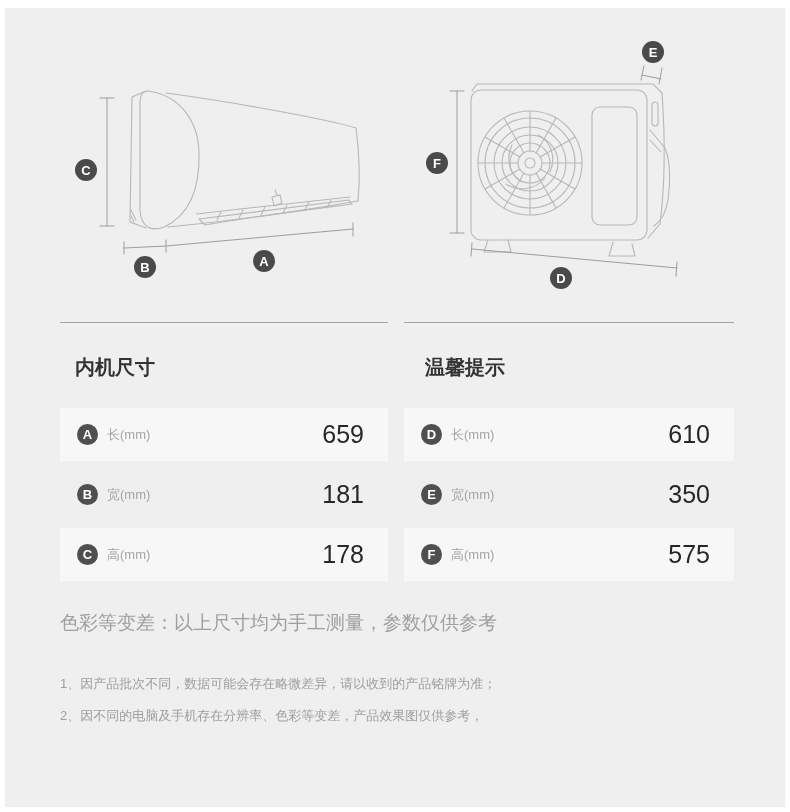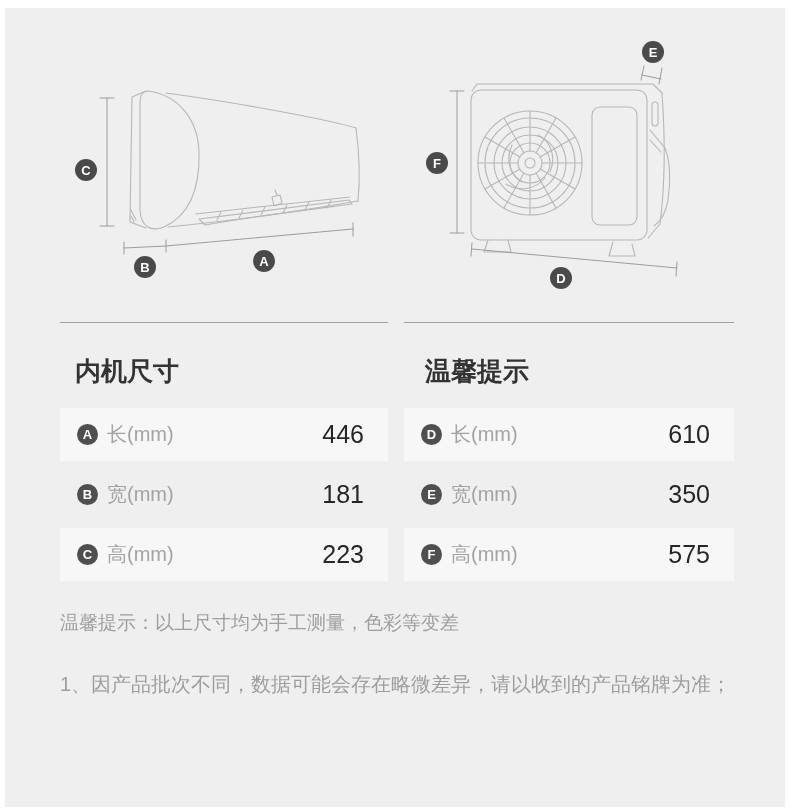--- a/index.html
+++ b/index.html
@@ -3,39 +3,39 @@
 <meta charset="utf-8">
 <style>
   html,body{margin:0;padding:0;background:#ffffff;}
   .page{position:relative;width:790px;height:812px;background:#ffffff;overflow:hidden;
         font-family:"Liberation Sans",sans-serif;}
   .panel{position:absolute;left:5px;top:8px;right:5px;bottom:5px;background:#efefef;}
   .diagram{position:absolute;left:0;top:0;width:790px;height:300px;}
   .divider{position:absolute;top:322px;height:1px;background:#a3a3a3;}
   .divider.left{left:60px;width:328px;}
   .divider.right{left:404px;width:330px;}
-  .section-title{position:absolute;top:354px;font-size:26px;font-weight:700;color:#333333;}
+  .section-title{position:absolute;top:354px;font-size:20px;font-weight:700;color:#333333;}
   .section-title.left{left:75px;}
   .section-title.right{left:425px;}
   .watermark{position:absolute;top:390px;left:50%;transform:translateX(-50%);
              font-family:"DejaVu Serif","Liberation Serif",serif;font-weight:700;
              font-size:20px;letter-spacing:1.5px;color:#2e2e2e;white-space:nowrap;z-index:5;}
   .dim-table{position:absolute;}
   .dim-table.indoor{left:60px;top:408px;width:328px;}
   .dim-table.outdoor{left:404px;top:408px;width:330px;}
   .dim-row{display:flex;align-items:center;height:53px;padding:0 24px 0 17px;
            box-sizing:border-box;margin-bottom:7px;}
   .dim-row.shaded{background:#f7f7f8;}
   .badge{width:21px;height:21px;border-radius:50%;background:#4f4f4f;color:#ffffff;
          font-size:13px;font-weight:700;display:flex;align-items:center;justify-content:center;
          margin-right:9px;flex:0 0 auto;}
-  .row-label{font-size:20px;color:#a3a3a3;}
+  .row-label{font-size:13px;color:#a3a3a3;}
   .row-value{margin-left:auto;font-size:25px;color:#262626;}
   .tips{position:absolute;left:60px;top:610px;font-size:19px;color:#9e9e9e;white-space:nowrap;}
-  .notes{position:absolute;left:60px;top:668px;font-size:20px;color:#9e9e9e;line-height:32px;}
+  .notes{position:absolute;left:60px;top:668px;font-size:13px;color:#9e9e9e;line-height:32px;}
   .outline{stroke:#b7b7b7;fill:none;stroke-width:1.1;stroke-linecap:round;stroke-linejoin:round;}
   .dimline{stroke:#9d9d9d;fill:none;stroke-width:1;stroke-linecap:round;}
   .dim-badge{fill:#4a4a4a;stroke:none;}
   .dim-letter{fill:#ffffff;font-family:"Liberation Sans",sans-serif;font-size:13px;
               font-weight:700;text-anchor:middle;}
 </style>
 </head>
 <body>
 
 <div class="page">
@@ -116,31 +116,31 @@
   <div class="divider right"></div>
 
   <div class="section-title left">内机尺寸</div>
   <div class="section-title right">温馨提示</div>
 
 
   <div class="dim-table indoor">
     <div class="dim-row shaded">
       <span class="badge">A</span>
       <span class="row-label">长(mm)</span>
-      <span class="row-value">446</span>
+      <span class="row-value">659</span>
     </div>
     <div class="dim-row">
       <span class="badge">B</span>
       <span class="row-label">宽(mm)</span>
       <span class="row-value">181</span>
     </div>
     <div class="dim-row shaded">
       <span class="badge">C</span>
       <span class="row-label">高(mm)</span>
-      <span class="row-value">223</span>
+      <span class="row-value">178</span>
     </div>
   </div>
 
   <div class="dim-table outdoor">
     <div class="dim-row shaded">
       <span class="badge">D</span>
       <span class="row-label">长(mm)</span>
       <span class="row-value">610</span>
     </div>
     <div class="dim-row">
@@ -148,18 +148,19 @@
       <span class="row-label">宽(mm)</span>
       <span class="row-value">350</span>
     </div>
     <div class="dim-row shaded">
       <span class="badge">F</span>
       <span class="row-label">高(mm)</span>
       <span class="row-value">575</span>
     </div>
   </div>
 
-  <div class="tips">温馨提示：以上尺寸均为手工测量，色彩等变差</div>
+  <div class="tips">色彩等变差：以上尺寸均为手工测量，参数仅供参考</div>
 
   <div class="notes">
     <div>1、因产品批次不同，数据可能会存在略微差异，请以收到的产品铭牌为准；</div>
+    <div>2、因不同的电脑及手机存在分辨率、色彩等变差，产品效果图仅供参考，</div>
   </div>
 </div>
 
 </body></html>

